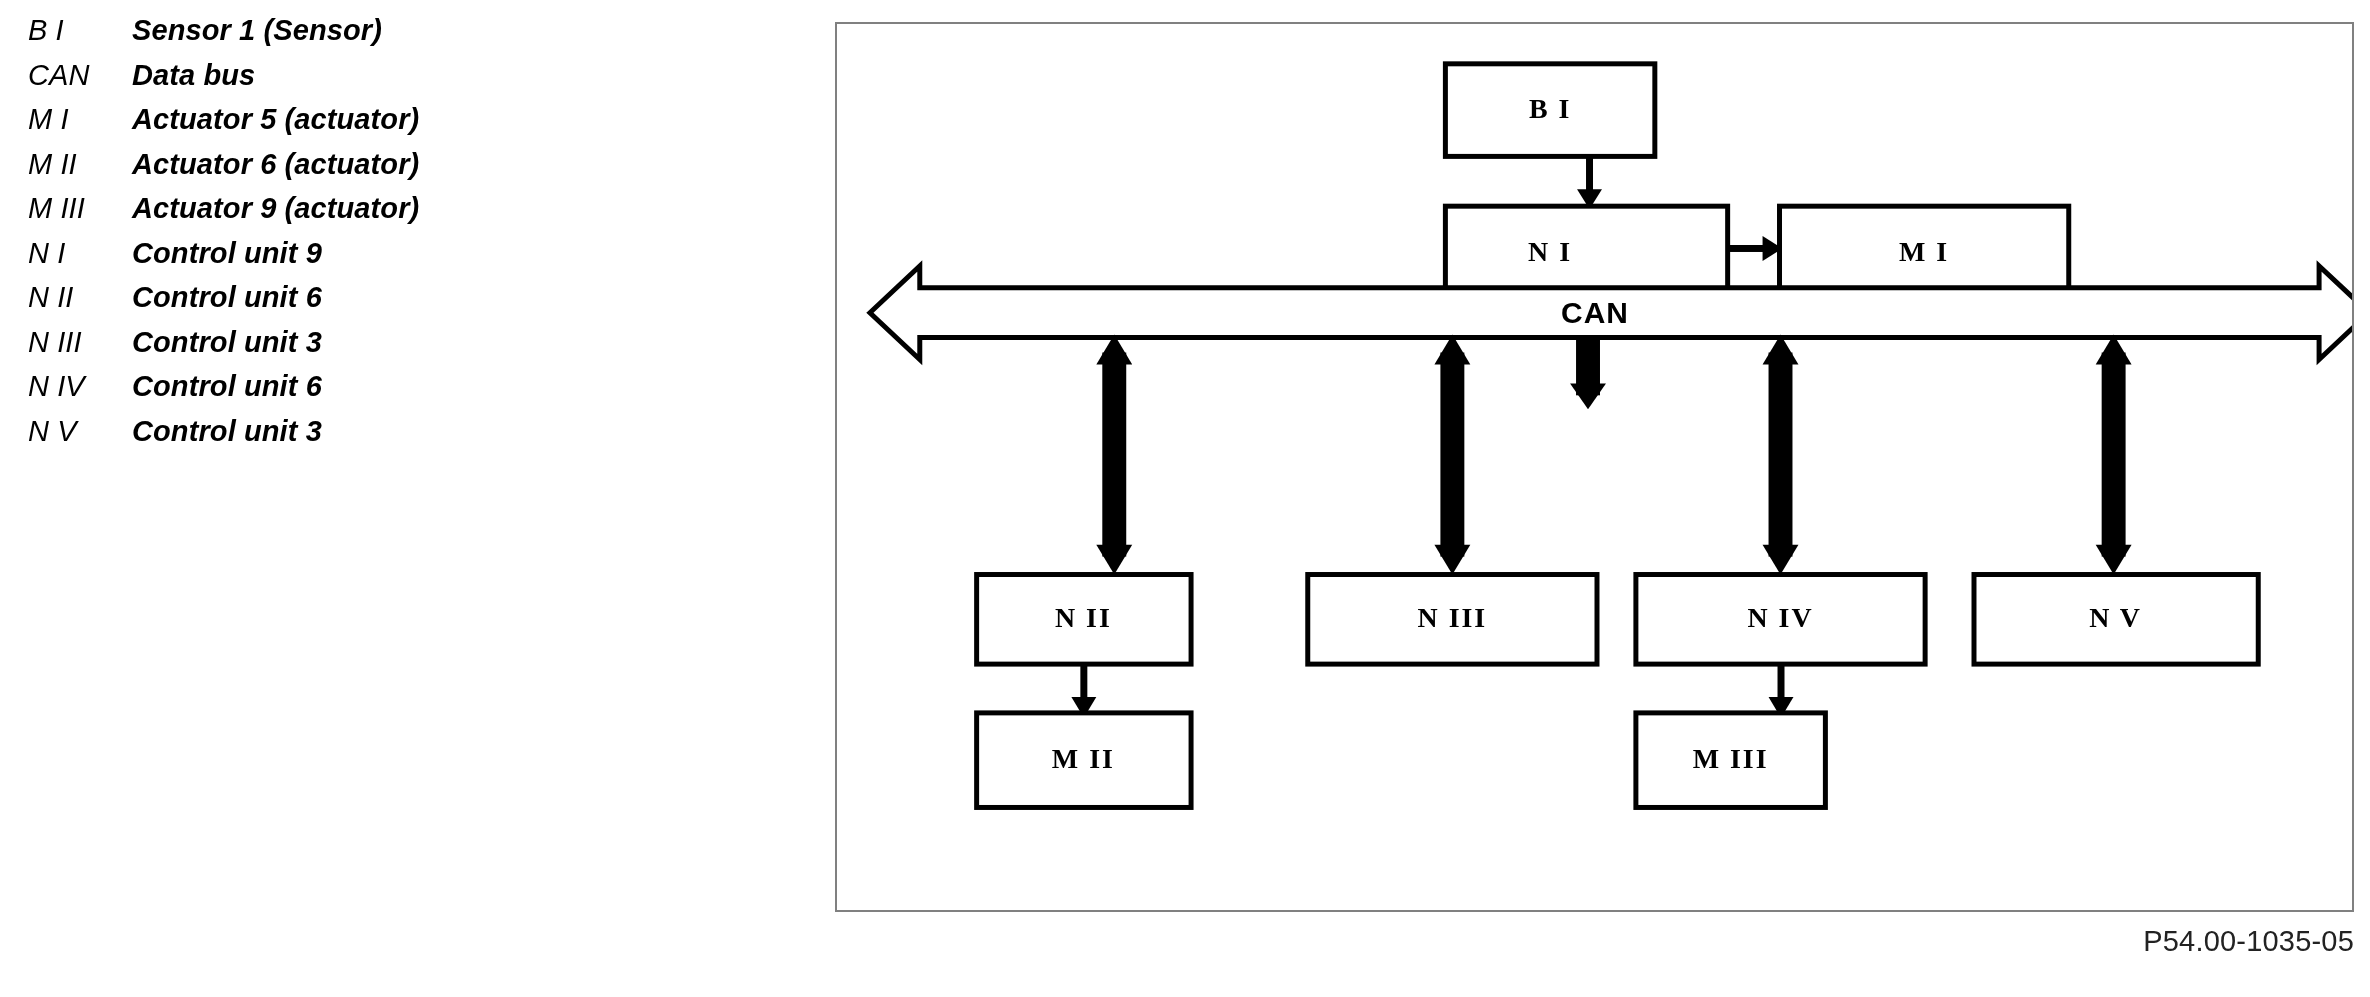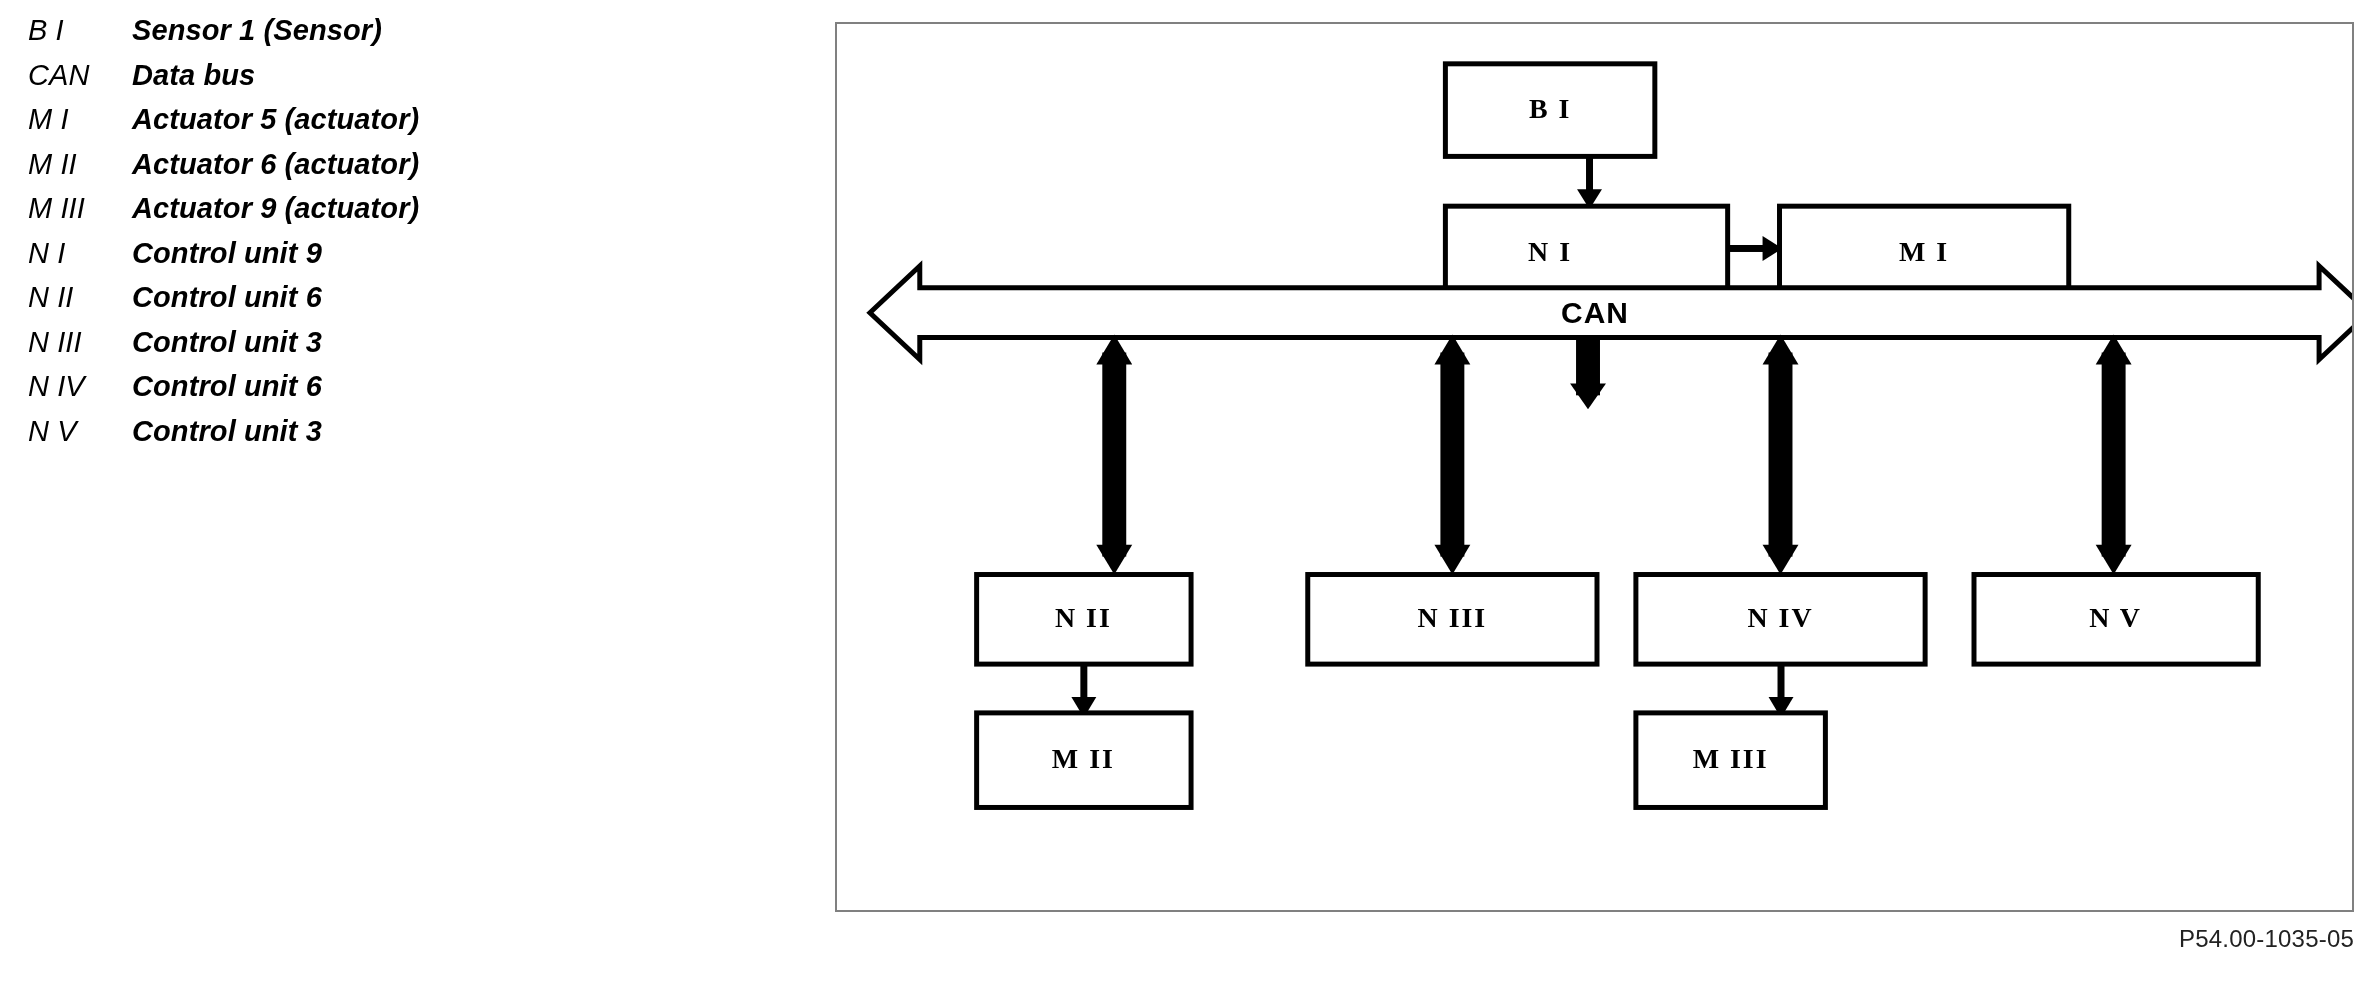--- a/index.html
+++ b/index.html
@@ -97,21 +97,21 @@
   .arrow-thin {
     fill: #000000;
     stroke: none;
   }
 
   
   #caption {
     position: absolute;
     right: 16px;
     top: 925px;
-    font-size: 24px;
+    font-size: 29px;
     color: #222222;
     text-align: right;
     letter-spacing: 0.2px;
   }
 </style>
 </head>
 <body>
 
 <div id="legend">
 

